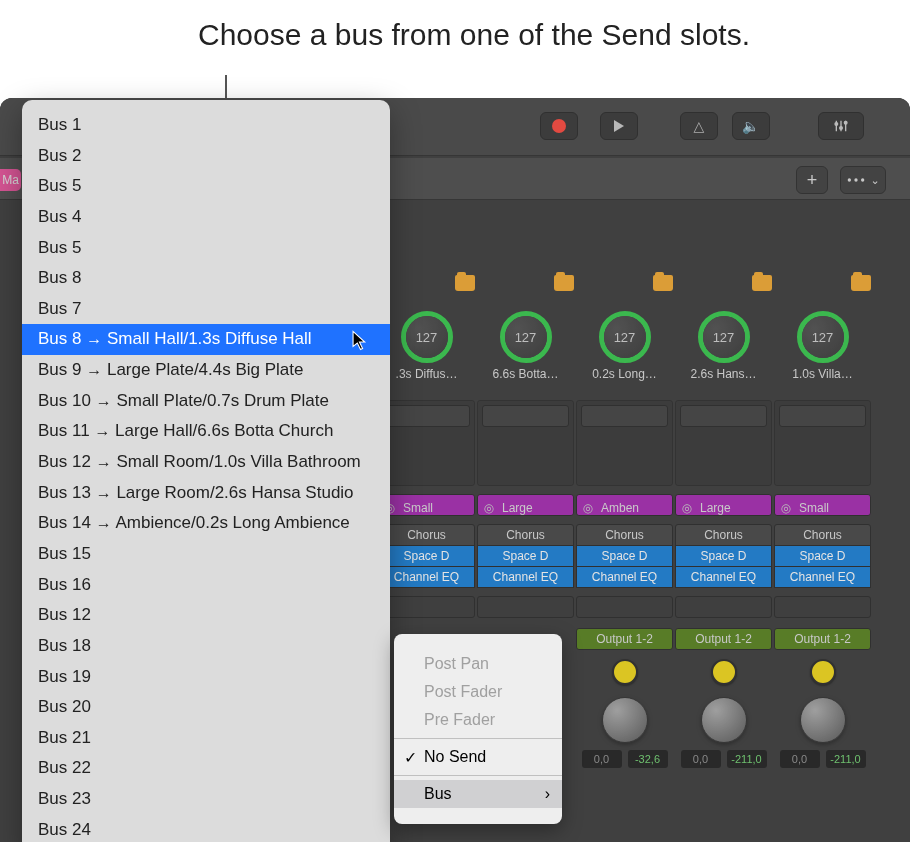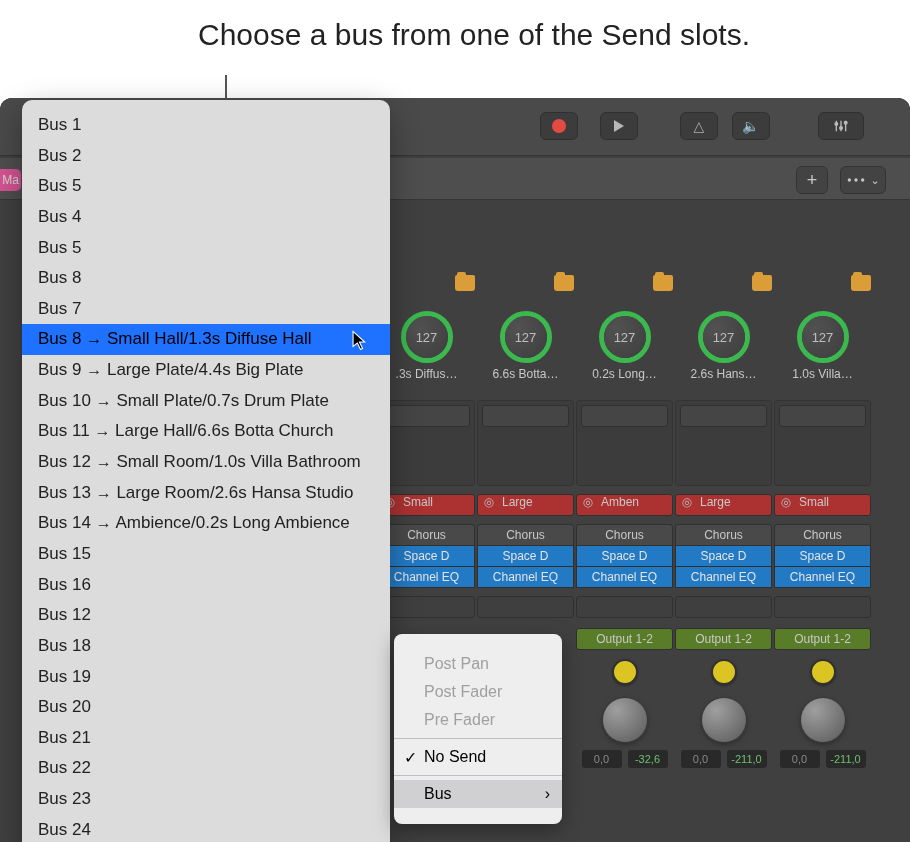--- a/index.html
+++ b/index.html
@@ -31,41 +31,41 @@
   .folder-icon{width:20px;height:16px;background:#f5a623;border-radius:2px 2px 3px 3px;position:relative;}
   .folder-icon::before{content:"";position:absolute;left:2px;top:-3px;width:9px;height:4px;background:#f5a623;border-radius:2px 2px 0 0;}
   .wrench{position:absolute;left:355px;top:176px;color:#ddd;font-size:18px;}
   .gain-area{height:92px;display:flex;flex-direction:column;align-items:center;justify-content:center;gap:4px;margin-top:6px;}
   .knob-ring{width:52px;height:52px;border-radius:50%;border:5px solid #28c840;position:relative;display:flex;align-items:center;justify-content:center;background:transparent;}
   .knob-ring::after{content:"";position:absolute;width:42px;height:42px;border-radius:50%;background:radial-gradient(circle at 30% 30%, #454545, #2c2c2c);}
   .knob-val{position:relative;z-index:2;color:#d0d0d0;font-size:13px;}
   .knob-label{font-size:12px;color:#ddd;max-width:90px;white-space:nowrap;overflow:hidden;text-overflow:ellipsis;text-align:center;}
   .empty-block{margin-top:8px;height:86px;border:1px solid #1e1e1e;background:#2a2a2a;border-radius:3px;}
   .inner-bar{margin:4px;height:22px;background:#353535;border:1px solid #1a1a1a;border-radius:3px;}
-  .send-chip{margin-top:8px;height:22px;background:#b91c1c;border:1px solid #1a1a1a;border-radius:3px;display:flex;align-items:flex-start;font-size:12px;color:#ddd;overflow:hidden;}
+  .send-chip{margin-top:8px;height:22px;background:#a21caf;border:1px solid #1a1a1a;border-radius:3px;display:flex;align-items:flex-end;font-size:12px;color:#ddd;overflow:hidden;}
   .stereo-icon{width:22px;display:flex;justify-content:center;color:#ccc;font-size:12px;}
   .send-label{flex:1;margin-left:2px;}
   .slot{height:22px;border:1px solid #1a1a1a;display:flex;align-items:center;justify-content:center;font-size:12px;margin-top:-1px;}
   .slot.top{border-radius:3px 3px 0 0;margin-top:8px;}
   .slot.gray{background:#3a3a3a;color:#ddd;}
   .slot.blue{background:#0a79d8;color:#fff;}
   .blank-slot{height:22px;margin-top:8px;border:1px solid #1a1a1a;background:#2d2d2d;border-radius:3px;}
   .out-chip{height:22px;margin-top:10px;background:#4d7c0f;border:1px solid #1a1a1a;border-radius:3px;font-size:12px;color:#ddd;display:flex;align-items:center;justify-content:center;}
   .yellow-knob{width:26px;height:26px;border:2px solid #1c1c1c;border-radius:50%;background:#f5d90a;box-shadow:0 1px 2px rgba(0,0,0,0.6);}
   .pan-row{height:40px;display:flex;align-items:center;justify-content:center;margin-top:2px;}
   .fader-knob{width:46px;height:46px;border-radius:50%;background:radial-gradient(circle at 32% 28%, #a8a8a8, #4e4e4e);border:1px solid #222;box-shadow:0 2px 4px rgba(0,0,0,0.5);}
   .fader-row{height:52px;display:flex;align-items:center;justify-content:center;margin-top:2px;}
   .meter-row{margin-top:4px;height:20px;display:flex;gap:6px;justify-content:center;}
   .meter-cell{width:40px;height:18px;background:#111;border-radius:3px;font-size:11px;color:#6ad36a;display:flex;align-items:center;justify-content:center;}
   .meter-cell.dim{color:#8c8c8c;}
 
   
   .bus-menu{position:absolute;left:22px;top:100px;width:368px;background:#dcdcdc;border-radius:10px;box-shadow:0 10px 30px rgba(0,0,0,0.35);padding:10px 0;font-size:17px;color:#222;z-index:30;}
   .bus-item{padding:3px 16px;white-space:nowrap;cursor:default;line-height:1.45;}
-  .bus-item.selected{background:#1f72ff;color:#000000;}
+  .bus-item.selected{background:#1f72ff;color:#ffffff;}
   .arrow{font-size:16px;}
   .cursor{position:absolute;left:352px;top:330px;z-index:40;}
   .cursor svg{width:17px;height:22px;}
 
   
   .send-menu{position:absolute;left:394px;top:634px;width:168px;background:#eee;border-radius:8px;box-shadow:0 6px 20px rgba(0,0,0,0.35);padding:16px 0;font-size:16px;z-index:30;}
   .send-item{padding:5px 16px 5px 30px;cursor:default;position:relative;}
   .send-item.disabled{color:#a0a0a0;}
   .send-item.sel{background:#d0d0d2;}
   .send-sep{height:1px;background:#c0c0c0;margin:4px 0;}

